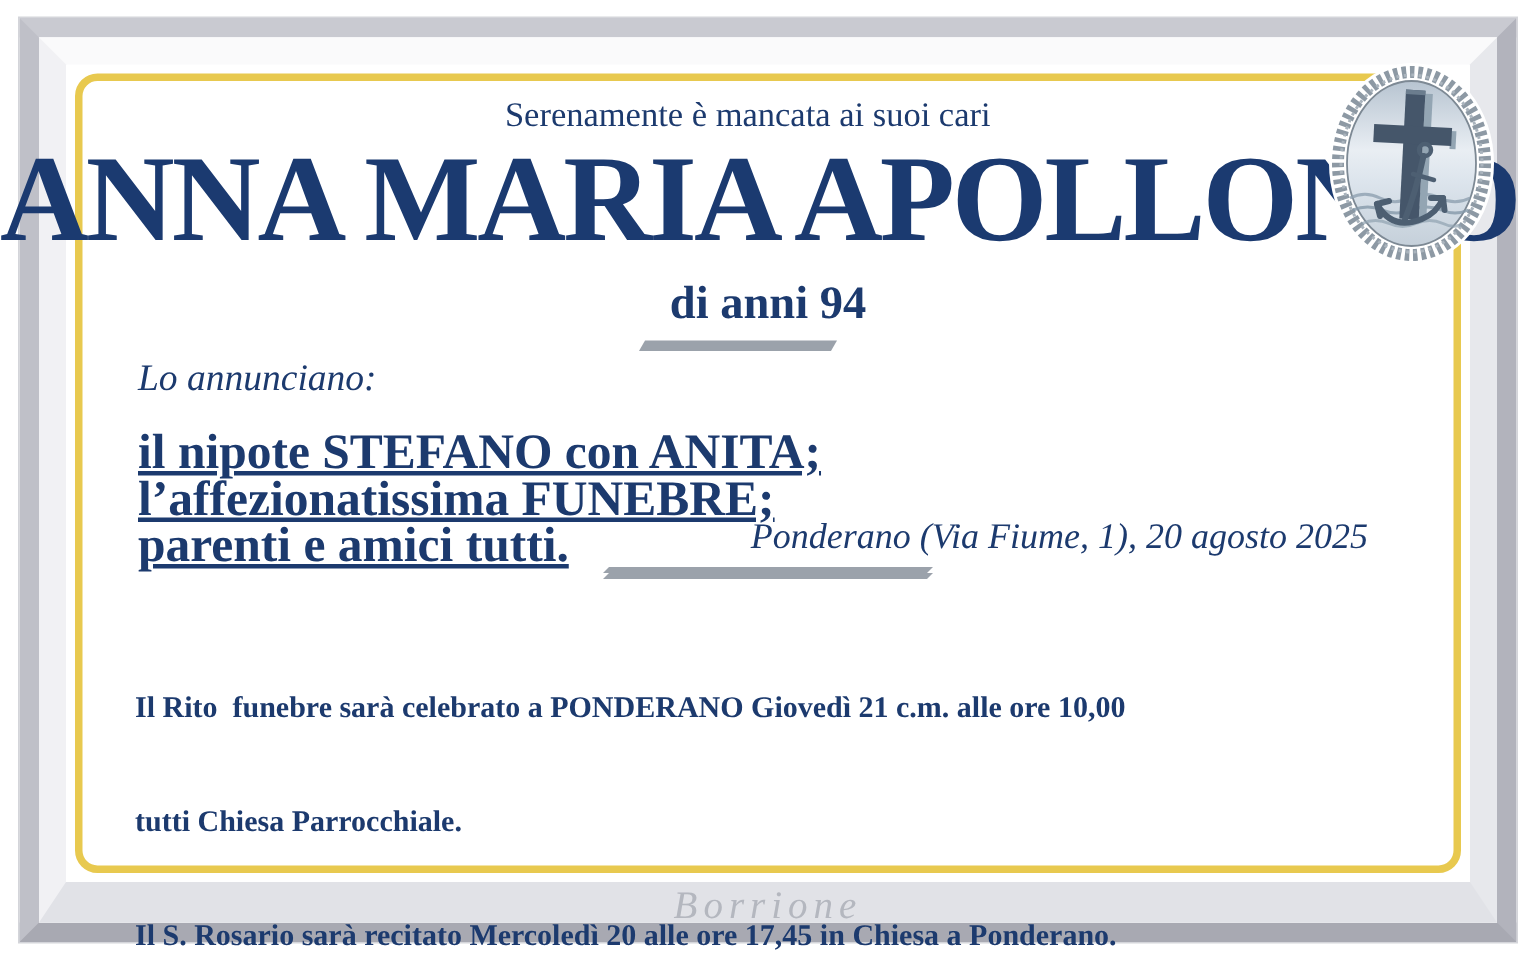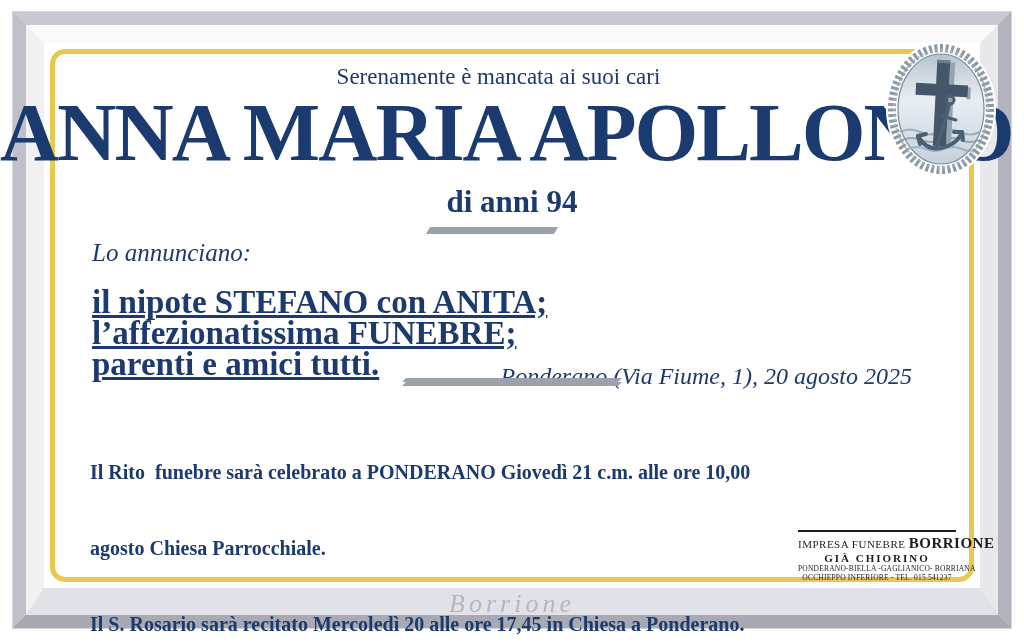--- a/index.html
+++ b/index.html
@@ -43,21 +43,21 @@
     letter-spacing:-2px;white-space:nowrap;color:#1b3a70;}
   .age-line{left:0;top:184px;width:100%;text-align:center;box-sizing:border-box;
     font-weight:bold;font-size:31px;}
   .age-bar{left:428px;top:227px;width:128px;height:7px;background:#9ba2ab;
     transform:skewX(-30deg);}
 
   .announce{left:92px;top:239px;}
   .announce .lbl{font-style:italic;font-size:25px;margin-bottom:20px;}
   .announce .ln{font-weight:bold;font-size:33px;line-height:31px;text-decoration:underline;}
 
-  .dateline{right:112px;top:363px;font-style:italic;font-size:24px;text-align:right;}
+  .dateline{right:112px;top:345px;font-style:italic;font-size:24px;text-align:right;}
 
   .prayer{left:0;top:378px;width:100%;text-align:center;}
   .prayer .bar{display:block;width:216px;height:4px;background:#9ba2ab;
     margin:0 auto;transform:skewX(-45deg);}
   .prayer .txt{display:block;font-weight:bold;font-size:19px;letter-spacing:2px;
     margin:4px 0 5px 0;}
 
   .bodytext{left:90px;top:416px;width:850px;white-space:pre-wrap;}
   .bodytext .b{font-weight:bold;font-size:20px;line-height:40px;}
   .closing{left:92px;top:531px;font-style:italic;font-size:21px;}
@@ -97,33 +97,25 @@
 
   <div class="ct dateline">Ponderano (Via Fiume, 1), 20 agosto 2025</div>
 
   <div class="ct prayer">
     <span class="bar"></span>
     <span class="bar"></span>
   </div>
 
   <div class="ct bodytext">
     <div class="b">Il Rito  funebre sarà celebrato a PONDERANO Giovedì 21 c.m. alle ore 10,00</div>
-    <div class="b">agosto Chiesa Parrocchiale.</div>
+    <div class="b">tutti Chiesa Parrocchiale.</div>
     <div class="b">Il S. Rosario sarà recitato Mercoledì 20 alle ore 17,45 in Chiesa a Ponderano.</div>
     
   </div>
 
-  <div class="ct agency">
-    <div class="l1">
-      <span>IMPRESA FUNEBRE </span><span class="big">BORRIONE</span>
-    </div>
-    <div class="l2">GIÀ CHIORINO</div>
-    <div class="l3">PONDERANO-BIELLA -GAGLIANICO- BORRIANA</div>
-    <div class="l4">OCCHIEPPO INFERIORE - TEL. 015.541237</div>
-  </div>
 
   <div class="emblem">
     <svg width="114" height="138" viewBox="0 0 114 138">
       <defs>
         <linearGradient id="sky" x1="0" y1="0" x2="0" y2="1">
           <stop offset="0" stop-color="#b7c4d1"></stop>
           <stop offset="0.42" stop-color="#e9eef3"></stop>
           <stop offset="0.6" stop-color="#dde5ed"></stop>
           <stop offset="1" stop-color="#c5d0da"></stop>
         </linearGradient>

